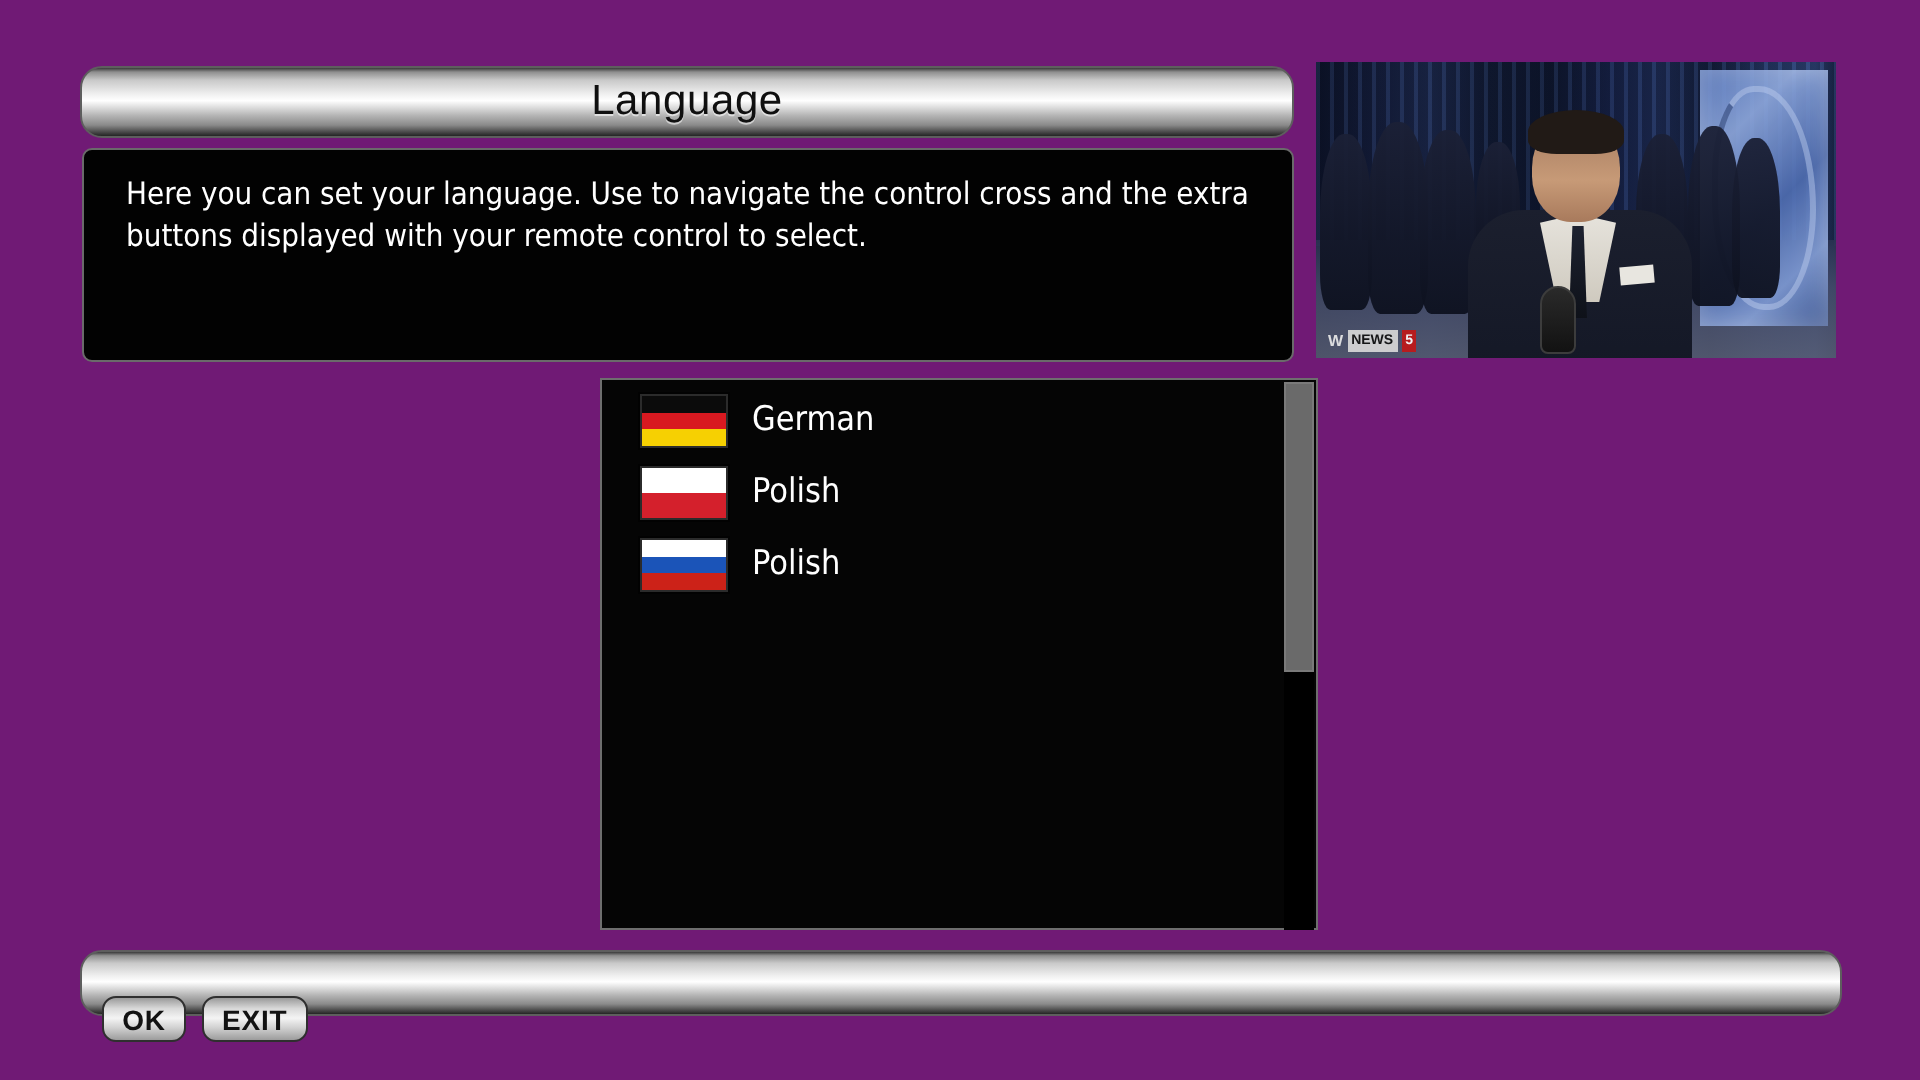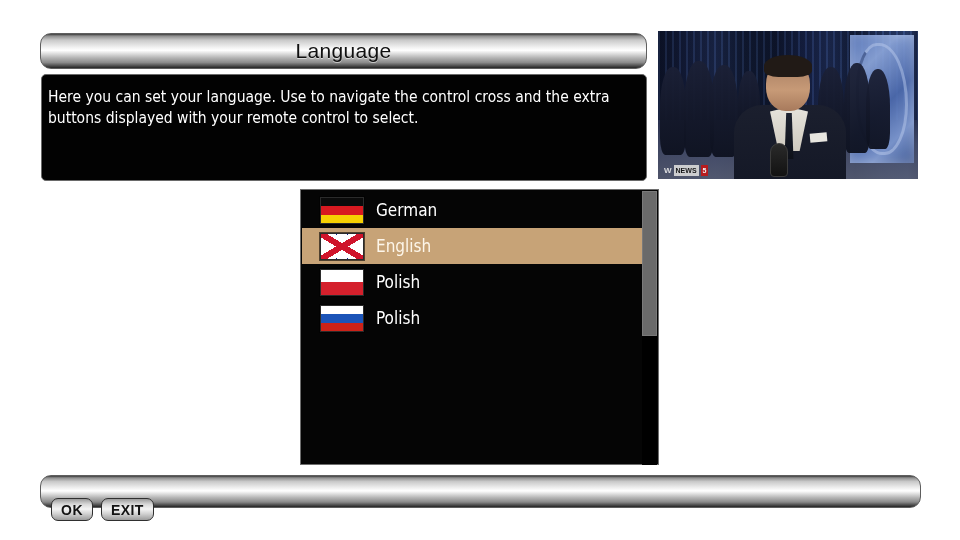--- a/index.html
+++ b/index.html
@@ -5,21 +5,21 @@
   * { box-sizing: border-box; margin: 0; padding: 0; }
   html, body {
     width: 960px; height: 540px;
     background: #000;
     font-family: "Liberation Sans", sans-serif;
     overflow: hidden;
   }
   #screen {
     position: relative;
     width: 960px; height: 540px;
-    background: #ffffff;
+    background: #701a75;
   }
 
   
   .metal {
     background: linear-gradient(to bottom,
       #3a3a3a 0%,
       #8f8f8f 6%,
       #c9c9c9 18%,
       #efefef 38%,
       #ffffff 48%,
@@ -47,21 +47,21 @@
   }
 
   
   #desc-panel {
     position: absolute;
     left: 41px; top: 74px;
     width: 606px; height: 107px;
     background: #020202;
     border: 1px solid #6a6a6a;
     border-radius: 5px;
-    padding: 12px 6px;
+    padding: 12px 21px;
   }
   #desc-text {
     color: #ffffff;
     font-size: 15.5px;
     line-height: 21px;
     font-family: "DejaVu Sans Condensed", "Liberation Sans", sans-serif;
   }
 
   
   #video-preview {
@@ -337,24 +337,20 @@
   </div>
 
   <div id="list-panel">
     <div id="list-inner">
 
       <div class="lang-row">
         <span class="flag flag-de"></span>
         <span class="lang-label">German</span>
       </div>
 
-      <div class="lang-row selected">
-        <span class="flag flag-gb"></span>
-        <span class="lang-label">English</span>
-      </div>
 
 
 
 
       <div class="lang-row">
         <span class="flag flag-pl"></span>
         <span class="lang-label">Polish</span>
       </div>
 
       <div class="lang-row">

